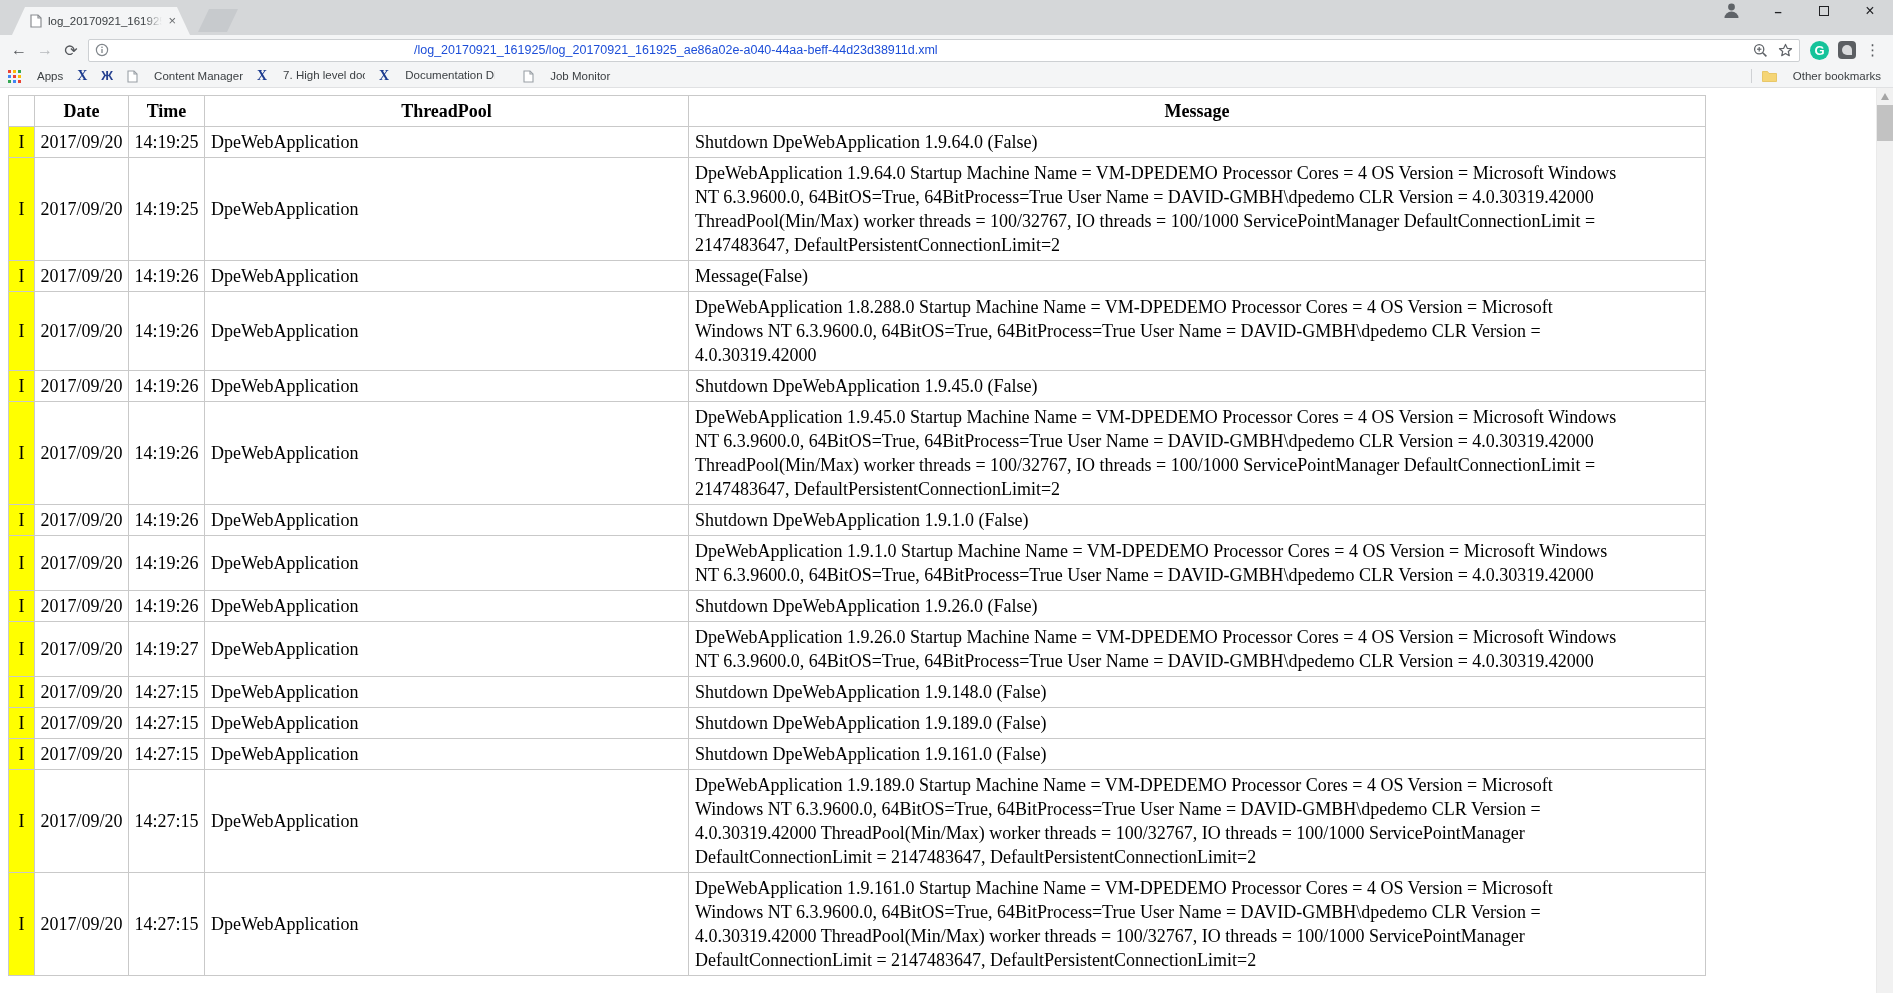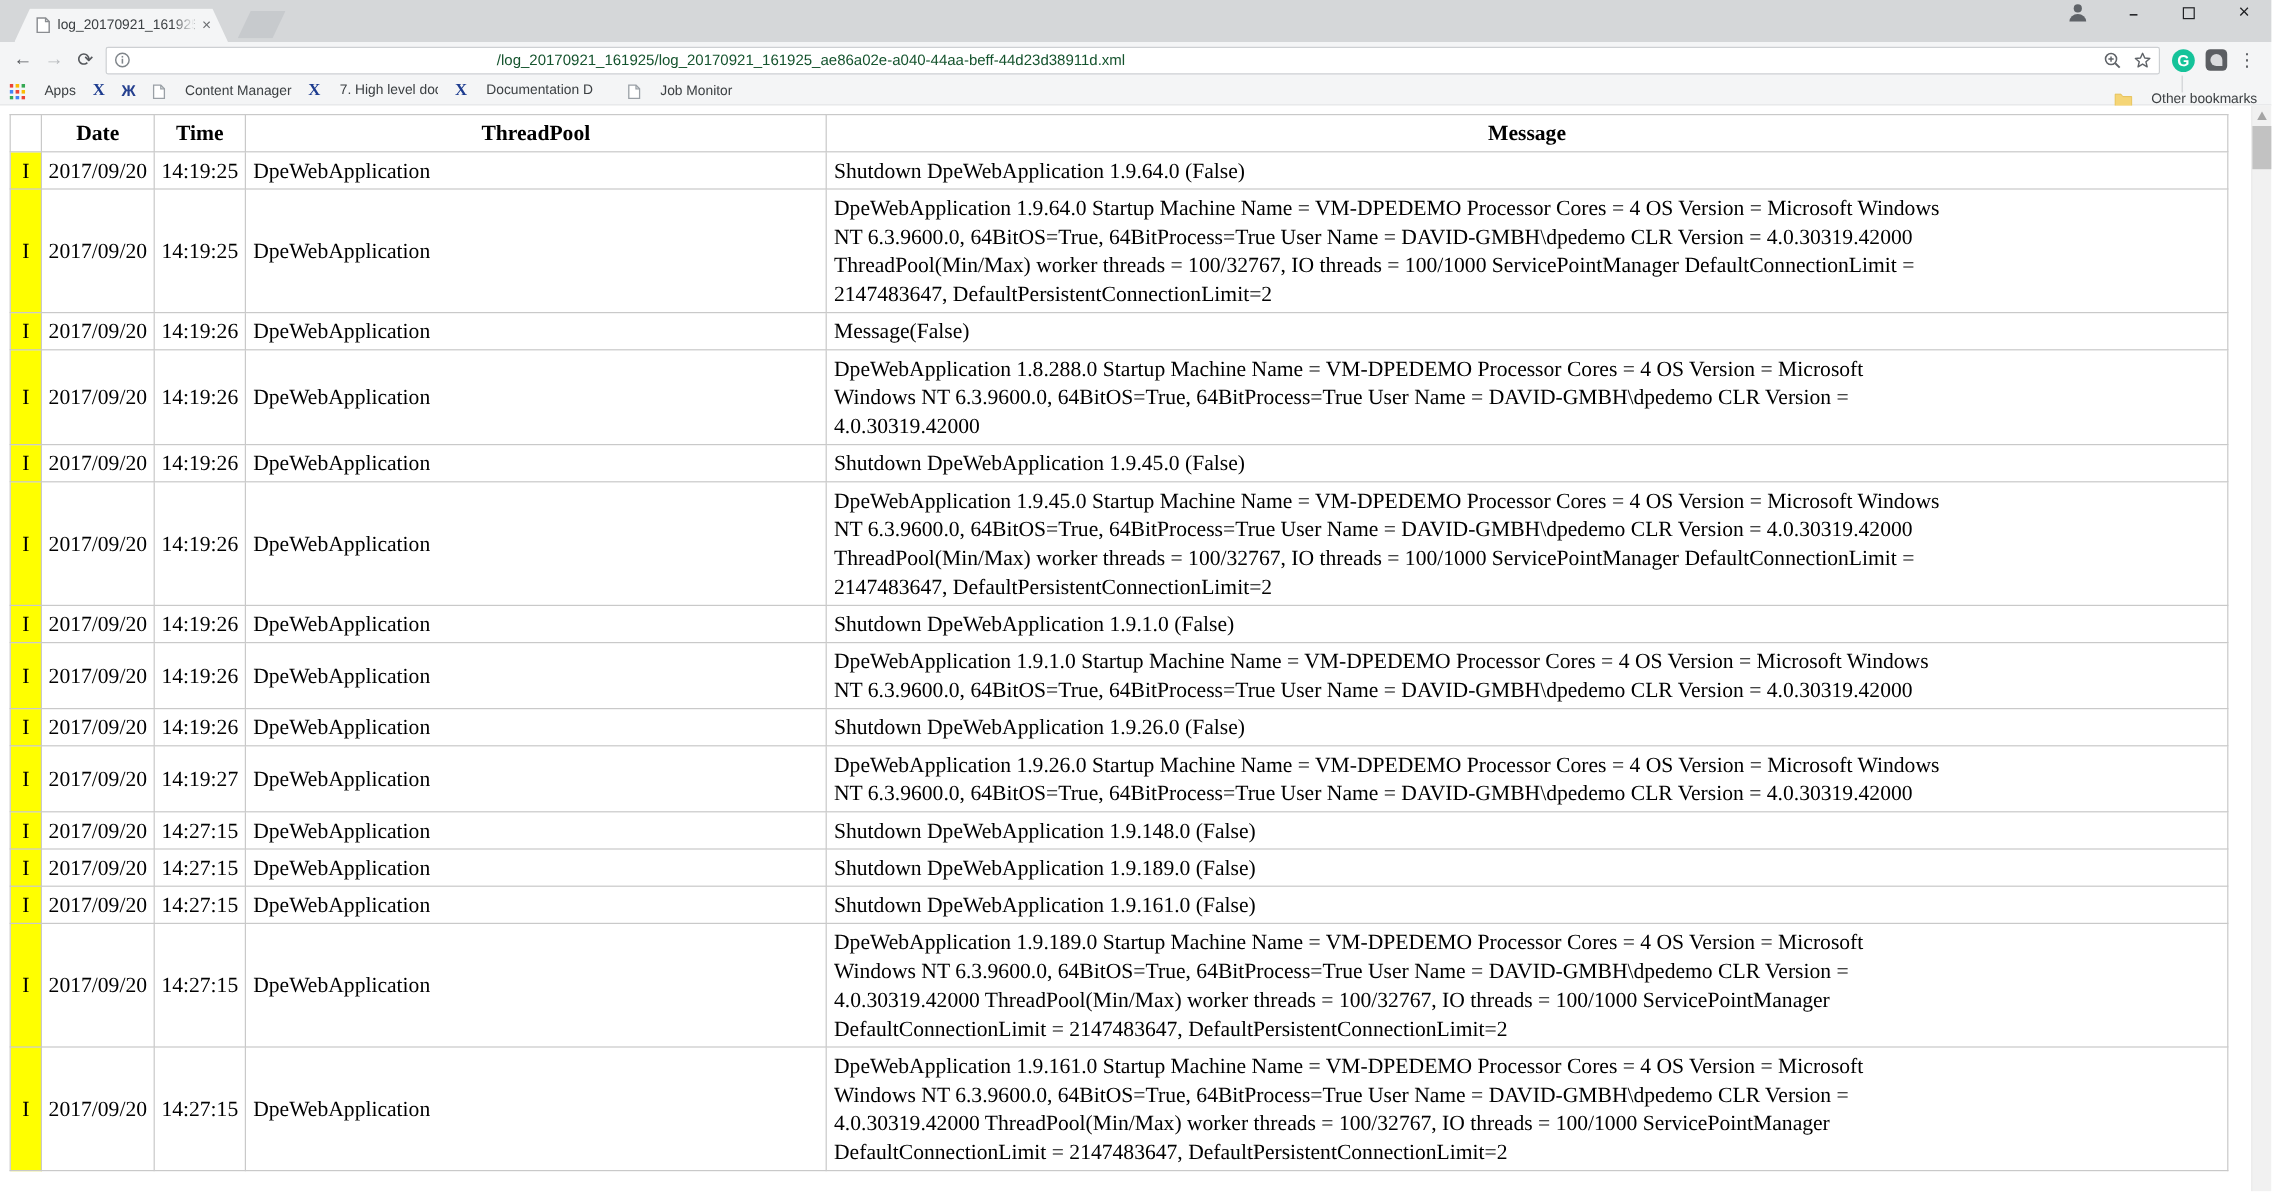--- a/index.html
+++ b/index.html
@@ -24,53 +24,53 @@
   .wc-max { display:inline-block; width:10px; height:10px; border:1.2px solid #202124; }
   .wc-min { font-weight:bold; }
 
   
   .navbar { display:flex; align-items:center; height:30px; background:#f4f5f6; padding:0 6px; }
   .nav-ic { width:26px; text-align:center; font-size:16px; color:#55585c; }
   .nav-ic.disabled { color:#b6b9bc; }
   .omnibox { position:relative; display:flex; align-items:center; height:23px; width:1712px;
              margin-left:4px; background:#fff; border:1px solid #cdd0d3; border-radius:2px;
              padding:0 6px; }
-  .omni-url { flex:1; font-size:12.5px; color:#14532d; white-space:nowrap; overflow:hidden;
+  .omni-url { flex:1; font-size:12.5px; color:#1d4ed8; white-space:nowrap; overflow:hidden;
               padding-left:305px; }
   .ext-zone { display:flex; align-items:center; gap:9px; margin-left:10px; }
   .gram { width:19px; height:19px; border-radius:50%; background:#15c39a; color:#fff;
           font-size:13px; font-weight:bold; text-align:center; line-height:19px; }
   .extension-dark { width:18px; height:18px; border-radius:4px; background:#5b5e62; position:relative; }
   .extension-dark::after { content:""; position:absolute; left:4px; top:4px; width:10px; height:10px;
           border-radius:50% 50% 0 50%; background:#d9dadc; }
   .menu-dots { font-size:15px; color:#55585c; letter-spacing:0; width:14px; text-align:center; }
 
   
   .bookmarks { display:flex; align-items:center; height:23px; background:#f4f5f6;
                border-bottom:1px solid #e0e1e3; padding:0 8px; font-size:11.5px; color:#3c4043; }
   .bm-item { display:flex; align-items:flex-start; gap:16px; margin-right:14px; white-space:nowrap; }
   .bm-label { line-height:13px; }
   .bm-label.trunc1 { max-width:82px; overflow:hidden; }
   .bm-label.trunc2 { max-width:90px; overflow:hidden; }
   .x-logo { color:#1d3c8f; font-family:"Liberation Serif", serif; font-weight:bold;
             font-size:14px; line-height:14px; }
   .crown-logo { color:#25408f; font-weight:bold; font-size:13px; line-height:14px; }
-  .bm-right { margin-left:auto; display:flex; align-items:center;flex-direction:column; }
+  .bm-right { margin-left:auto; display:flex; align-items:center; }
   .bm-sep { width:1px; height:14px; background:#cfd1d4; margin-right:10px; }
 
   
   .content { position:relative; width:1893px; height:905px; background:#fff; overflow:hidden; }
   .scrollbar { position:absolute; right:0; top:0; width:17px; height:905px; background:#f1f1f1;
                border-left:1px solid #eaeaea; }
   .scroll-up { position:absolute; top:5px; left:4px; width:0; height:0;
                border-left:4.5px solid transparent; border-right:4.5px solid transparent;
                border-bottom:7px solid #a5a5a5; }
   .scroll-thumb { position:absolute; top:17px; left:0; width:17px; height:36px; background:#c2c2c2; }
 
-  table.log { border-collapse:collapse; table-layout:fixed; width:1849px; margin:7px 0 0 8px;
+  table.log { border-collapse:collapse; table-layout:fixed; width:1698px; margin:7px 0 0 8px;
               font-family:"Liberation Serif", serif; font-size:18px; color:#000; }
   table.log th, table.log td { border:1px solid #c9c9c9; vertical-align:middle; }
   table.log th { font-weight:bold; text-align:center; padding:3px 4px; }
   td.c-level { background:#ffff00; text-align:center; padding:3px 2px; }
   td.c-date, td.c-time { text-align:center; padding:3px 2px; }
   td.c-comp { text-align:left; padding:3px 6px; }
   td.c-msg { text-align:left; padding:3px 6px; line-height:24px; }
   td.c-msg .msg-text { display:block; max-width:930px; }
   td, th { line-height:24px; }
 

